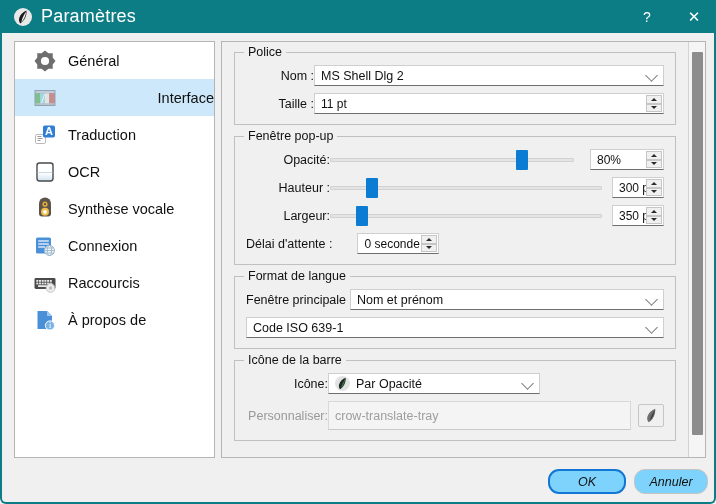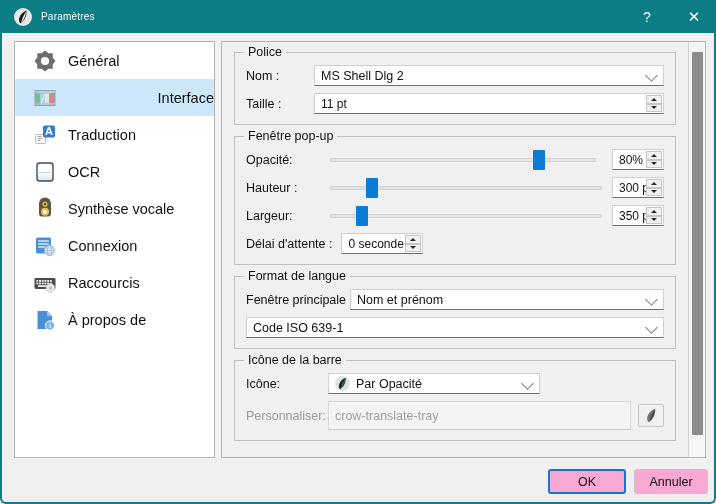--- a/index.html
+++ b/index.html
@@ -27,21 +27,21 @@
   .title-icon{
     width:18px;height:18px;margin-left:12px;margin-right:9px;
     border-radius:50%;
     background:#e9e9e9;
     position:relative;overflow:hidden;flex:none;
   }
   .title-icon .feather{
     position:absolute;left:4px;top:2px;width:10px;height:14px;
   }
   .title-text{
-    color:#ffffff;font-size:10px;letter-spacing:.2px;
+    color:#ffffff;font-size:18px;letter-spacing:.2px;
     font-family:"Liberation Sans","DejaVu Sans",sans-serif;
   }
   .title-spacer{flex:1;}
   .tb-btn{
     width:46px;height:33px;display:flex;align-items:center;justify-content:center;
     color:#ffffff;font-size:14px;cursor:default;
   }
   .tb-btn.close{font-size:15px;width:48px;}
   
   .sidebar{
@@ -58,20 +58,21 @@
   }
   .side-item.selected{background:#cde8fa;justify-content:space-between;}
   .side-ico{width:26px;height:26px;flex:none;margin-right:10px;position:relative;}
   .side-label{font-size:14.5px;color:#101010;white-space:nowrap;}
   
   .pane{
     position:absolute;left:219px;top:41px;width:485px;height:417px;
     background:#f0f0f0;
     border:1px solid #b5b5b5;
     box-sizing:border-box;
+    text-align:right;
   }
   .pane-inner{
     position:absolute;left:0;top:0;width:466px;height:415px;
     box-sizing:border-box;padding:10px 12px 0 12px;
   }
   .scroll-track{
     position:absolute;right:0;top:0;width:17px;height:415px;
     background:#f5f5f5;border-left:1px solid #d3d3d3;box-sizing:border-box;
   }
   .scroll-thumb{
@@ -146,23 +147,23 @@
   }
   .lineedit.disabled{background:#f4f4f4;border-color:#d8d8d8;border-bottom-color:#c9c9c9;color:#9e9e9e;}
   .icobtn{
     width:26px;height:23px;background:#f0f0f0;border:1px solid #c6c6c6;
     box-sizing:border-box;display:flex;align-items:center;justify-content:center;
     border-radius:2px;cursor:default;
   }
   
   .btn{
     height:25px;min-width:74px;padding:0 12px;
-    background:#f9a8d4;border:1px solid #c4c4c4;border-radius:3px;
+    background:#7dd3fc;border:1px solid #c4c4c4;border-radius:11px;
     display:flex;align-items:center;justify-content:center;
-    font-size:12.5px;color:#111;box-sizing:border-box;cursor:default;white-space:nowrap;
+    font-size:12.5px;color:#111;box-sizing:border-box;cursor:default;white-space:nowrap;font-style:italic;
   }
   .btn.focus{border:2px solid #1277d4;}
   .btn-restore{
     position:absolute;left:12px;top:470px;height:22px;padding:0 7px;
     background:#f3f3f3;border:1px solid #b9b9b9;border-radius:2px;
     display:flex;align-items:center;font-size:12px;color:#111;cursor:default;
   }
   .btn-ok{position:absolute;left:546px;top:469px;width:78px;height:25px;}
   .btn-cancel{position:absolute;left:632px;top:469px;width:72px;height:25px;}
 </style>
@@ -337,21 +338,21 @@
 
       <div class="group">
         <div class="gtitle">Fenêtre pop-up</div>
 
         <div class="row">
           <div class="lbl" style="width:84px">Opacité:</div>
           <div class="slider">
             <div class="groove"></div>
             <div class="handle" style="left: calc(80% - 9.6px);"></div>
           </div>
-          <div class="spin" style="width:52px;margin-left:16px">
+          <div class="spin" style="width:74px;margin-left:16px">
             <span>80%</span>
             <span class="btns">
               <span class="sb">
                   <span class="tri-up"></span>
                 </span>
               <span class="sb">
                   <span class="tri-dn"></span>
                 </span>
             </span>
           </div>
@@ -389,21 +390,21 @@
                   <span class="tri-up"></span>
                 </span>
               <span class="sb">
                   <span class="tri-dn"></span>
                 </span>
             </span>
           </div>
         </div>
 
         <div class="row">
-          <div class="lbl" style="margin-right:9px">Délai d'attente :</div>
+          <div class="lbl" style="margin-right:25px">Délai d'attente :</div>
           <div class="spin" style="width:82px">
             <span>0 seconde</span>
             <span class="btns">
               <span class="sb">
                   <span class="tri-up"></span>
                 </span>
               <span class="sb">
                   <span class="tri-dn"></span>
                 </span>
             </span>

